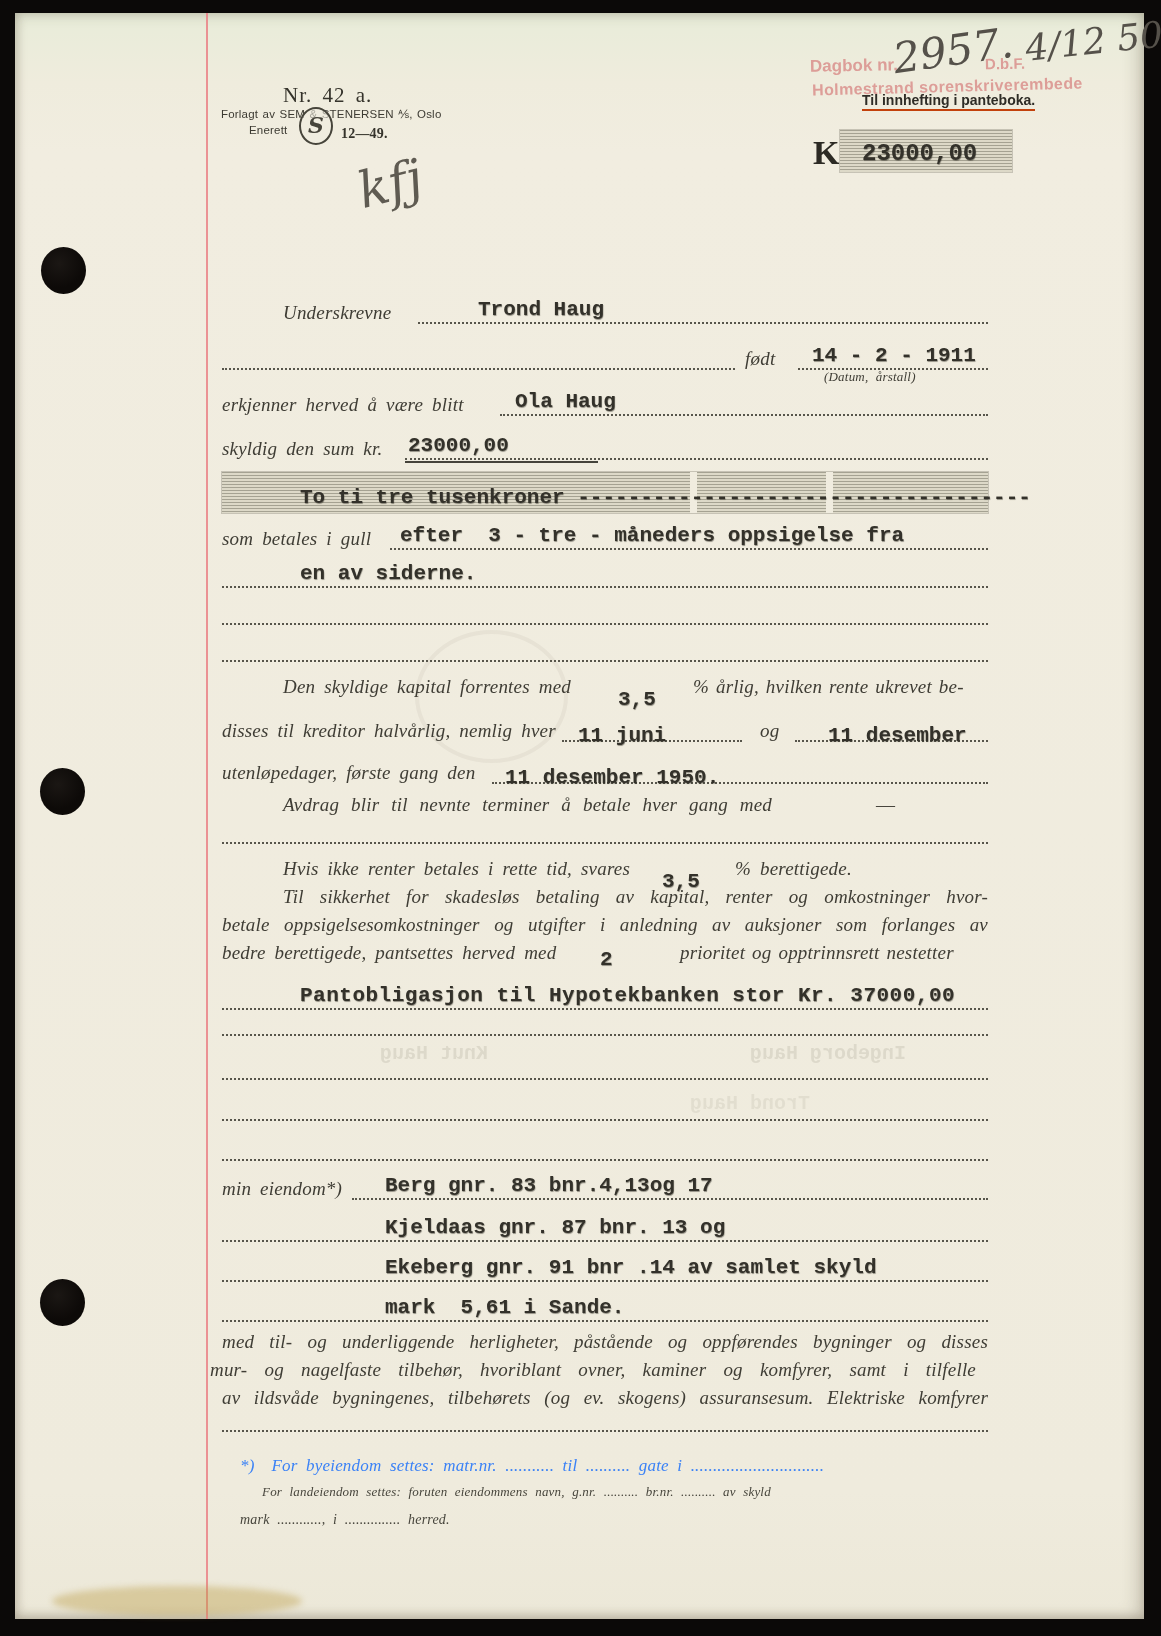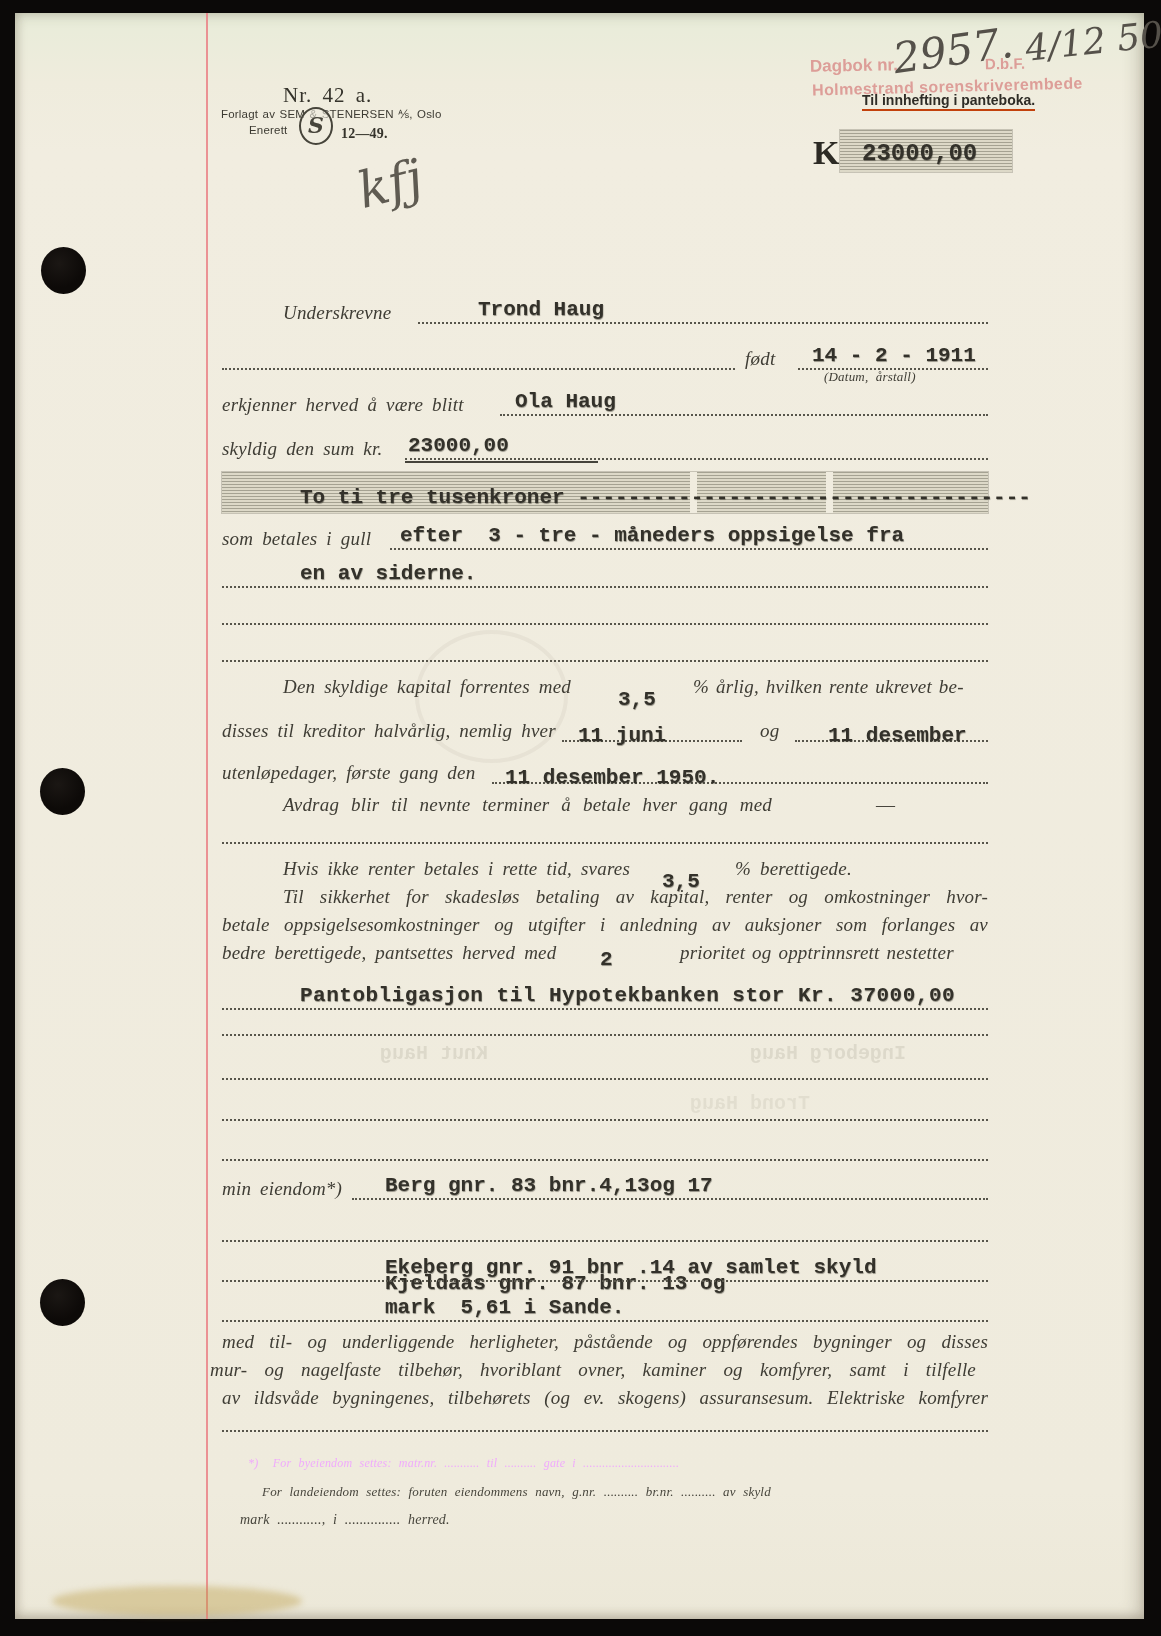--- a/index.html
+++ b/index.html
@@ -140,30 +140,30 @@
   <div class="dots" style="left:222px;top:1076px;width:766px;"></div>
   <div class="ghost" style="left:690px;top:1092px;font-size:20px;opacity:.1;">Trond Haug</div>
   <div class="dots" style="left:222px;top:1117px;width:766px;"></div>
   <div class="dots" style="left:222px;top:1157px;width:766px;"></div>
 
   <div class="plbl" style="left:222px;top:1178px;">min eiendom*)</div>
   <div class="dots" style="left:352px;top:1196px;width:636px;"></div>
   <div class="typed" style="left:385px;top:1174px;">Berg gnr. 83 bnr.4,13og 17</div>
 
   <div class="dots" style="left:222px;top:1238px;width:766px;"></div>
-  <div class="typed" style="left:385px;top:1272px;">Kjeldaas gnr. 87 bnr. 13 og</div>
+  <div class="typed" style="left:385px;top:1216px;">Kjeldaas gnr. 87 bnr. 13 og</div>
 
   <div class="dots" style="left:222px;top:1278px;width:766px;"></div>
   <div class="typed" style="left:385px;top:1256px;">Ekeberg gnr. 91 bnr .14 av samlet skyld</div>
 
   <div class="dots" style="left:222px;top:1318px;width:766px;"></div>
   <div class="typed" style="left:385px;top:1296px;">mark  5,61 i Sande.</div>
 
   <div class="pjust" style="left:222px;top:1331px;width:766px;">med til- og underliggende herligheter, påstående og oppførendes bygninger og disses</div>
   <div class="pjust" style="left:210px;top:1359px;width:766px;">mur- og nagelfaste tilbehør, hvoriblant ovner, kaminer og komfyrer, samt i tilfelle</div>
   <div class="pjust" style="left:222px;top:1387px;width:766px;">av ildsvåde bygningenes, tilbehørets (og ev. skogens) assuransesum. Elektriske komfyrer</div>
 
   <div class="dots" style="left:222px;top:1428px;width:766px;"></div>
 
-  <div class="plbl" style="left:240px;top:1456px;font-size:12px;white-space:pre;color:#f0abfc;margin-left:8px;">*)  For byeiendom settes: matr.nr. ........... til .......... gate i ..............................</div>
+  <div class="plbl" style="left:240px;top:1456px;font-size:17px;white-space:pre;color:#3b82f6;">*)  For byeiendom settes: matr.nr. ........... til .......... gate i ..............................</div>
   <div class="plbl" style="left:262px;top:1484px;font-size:13px;white-space:pre;color:#47453c;">For landeiendom settes: foruten eiendommens navn, g.nr. .......... br.nr. .......... av skyld</div>
   <div class="plbl" style="left:240px;top:1512px;font-size:14px;white-space:pre;color:#47453c;">mark ............, i ............... herred.</div>
 </div>
 
 </body></html>

